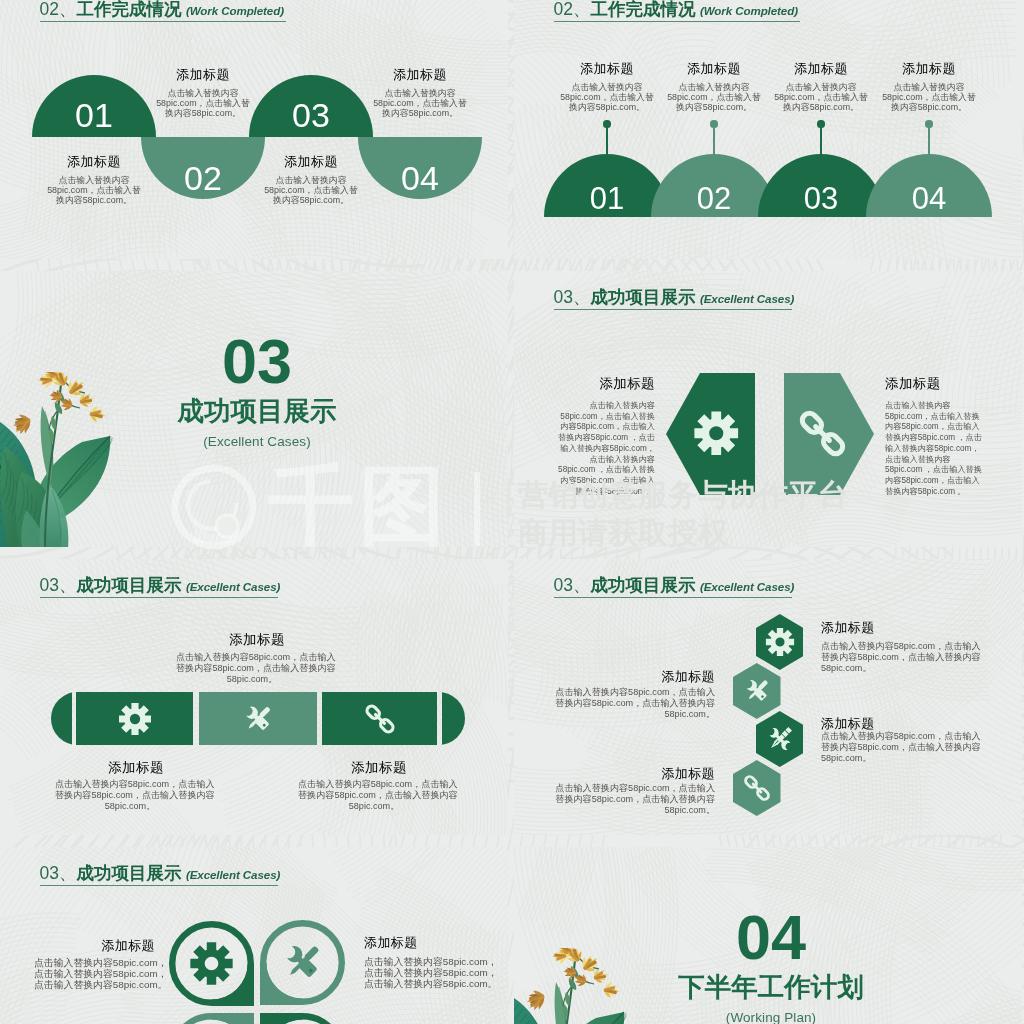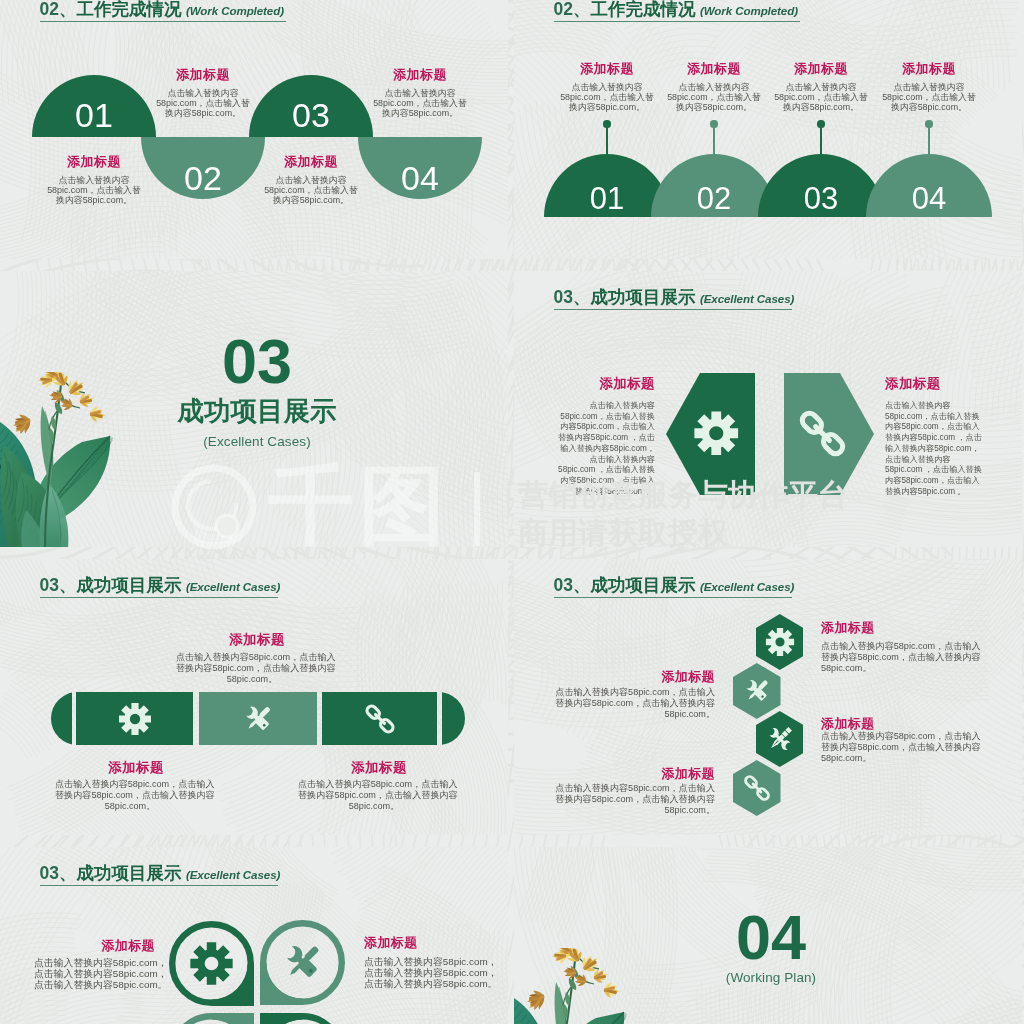--- a/index.html
+++ b/index.html
@@ -7,27 +7,27 @@
   body{width:1024px;height:1024px;overflow:hidden;background:#ebedec;
        font-family:"Liberation Sans","DejaVu Sans",sans-serif;
        -webkit-font-smoothing:antialiased;}
   .page{position:relative;width:1024px;height:1024px;overflow:hidden;background:#ebedec;}
 
   
   .slide{position:absolute;width:508px;height:276px;overflow:hidden;background:#ebedec;}
 
   
   .shead{position:absolute;white-space:nowrap;line-height:19px;}
-  .shead .num{font-size:17.5px;color:#2b6a50;letter-spacing:0px;font-weight:700;}
+  .shead .num{font-size:17.5px;color:#2b6a50;letter-spacing:0px;font-weight:400;}
   .shead .cn{font-size:17.5px;color:#1c6344;font-weight:700;letter-spacing:0px;}
   .shead .en{font-size:11.6px;color:#24654a;font-weight:700;letter-spacing:-.1px;font-style:italic;}
   .shead .rule{position:absolute;left:0;height:1.4px;background:#548d71;}
 
   
-  .ttl{color:#be185d;font-weight:700;font-size:11px;letter-spacing:.4px;position:absolute;}
+  .ttl{color:#000000;font-weight:400;font-size:11px;letter-spacing:.4px;position:absolute;}
   .bdy{color:#54544f;font-size:7.6px;line-height:1.55;position:absolute;}
 
   .num-big{color:#ffffff;font-weight:400;}
 
   
   .tex{position:absolute;inset:0;pointer-events:none;}
   .tex svg{width:100%;height:100%;display:block;}
   .pagetex{position:absolute;left:0;top:0;width:1024px;height:1024px;pointer-events:none;opacity:.85;}
   .pagetex svg{width:100%;height:100%;display:block;}
 
@@ -1166,20 +1166,21 @@
               <path d="M0 -1.6 L14 -3.4 L15.4 -1.4 L14.4 0.6 L0 1.6 Z" fill="#b5802f"></path>
             </g>
             <g transform="rotate(132)">
               <path d="M0 -1.4 L12 -3 L13.2 -1.2 L12.4 0.5 L0 1.4 Z" fill="#c89242"></path>
             </g>
           </g>
         </svg>
       </div>
     <div class="cover" style="left:107px;top:66px;width:300px;">
       <div class="cover-num">04</div>
+      <div class="cover-cn" style="margin-top:12px;">下半年工作计划</div>
       <div class="cover-en" style="margin-top:9px;">(Working Plan)</div>
     </div>
   </div>
 
   <div id="watermark">
       <div style="position:absolute;left:170px;top:463px;width:88px;height:88px;">
         <svg xmlns="http://www.w3.org/2000/svg" viewBox="0 0 88 88" width="88" height="88" style="display:block">
           <circle cx="44" cy="44" r="39" fill="none" stroke="rgba(255,255,255,0.42)" stroke-width="7"></circle>
           <path d="M66 40 A24 24 0 1 1 40 18" fill="none" stroke="rgba(255,255,255,0.42)" stroke-width="4.5" opacity=".9"></path>
           <path d="M24 56 A23 23 0 0 0 64 62 L64 80 L24 80 Z" fill="rgba(255,255,255,0.42)" opacity=".55"></path>

